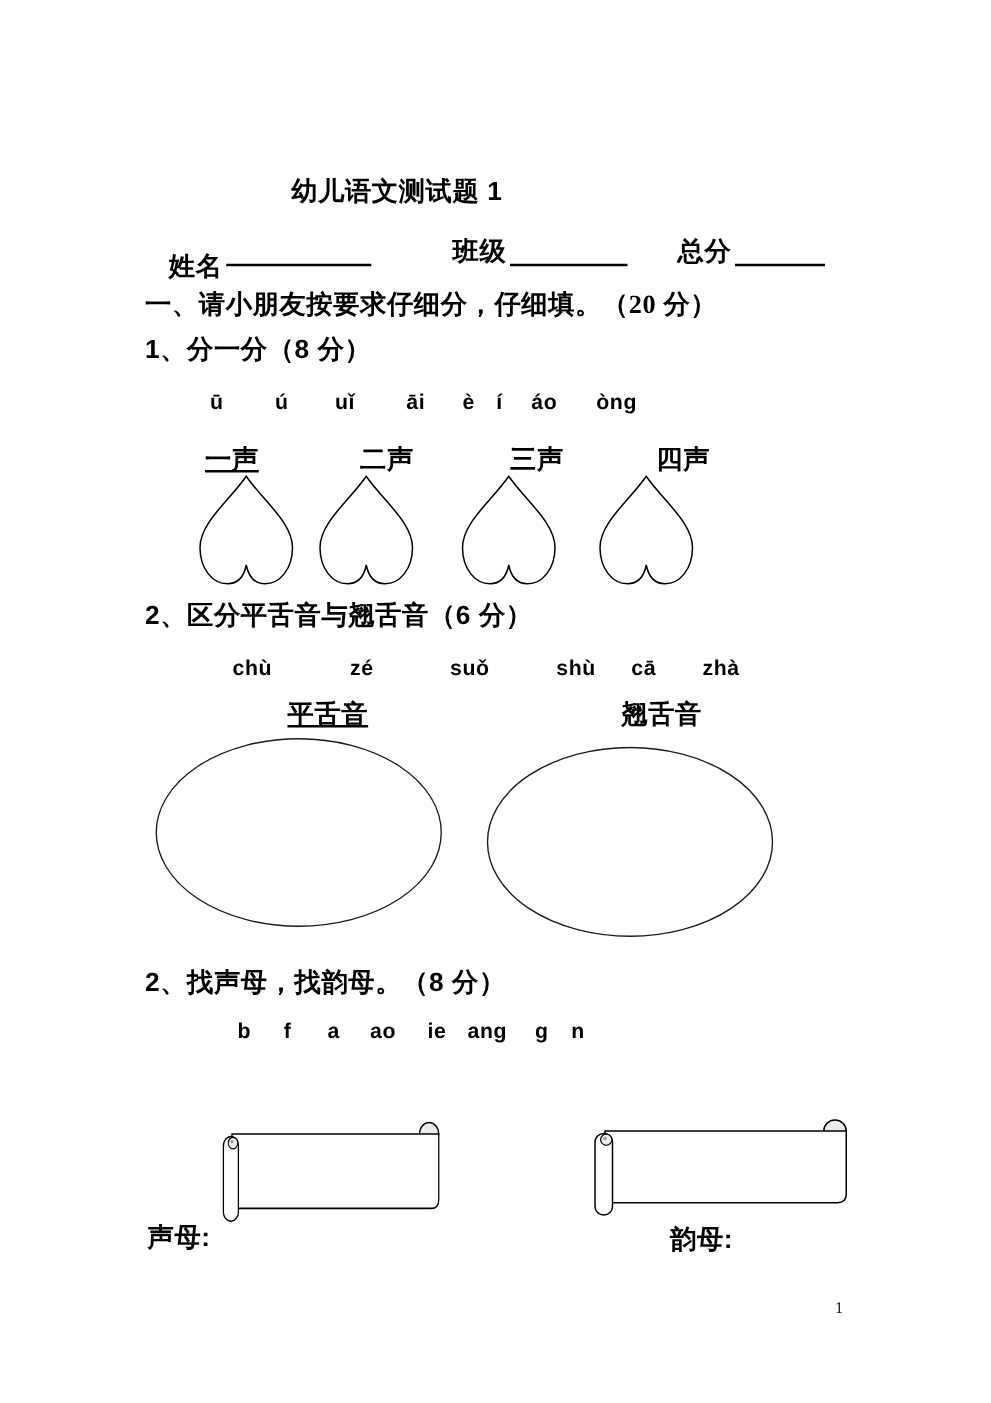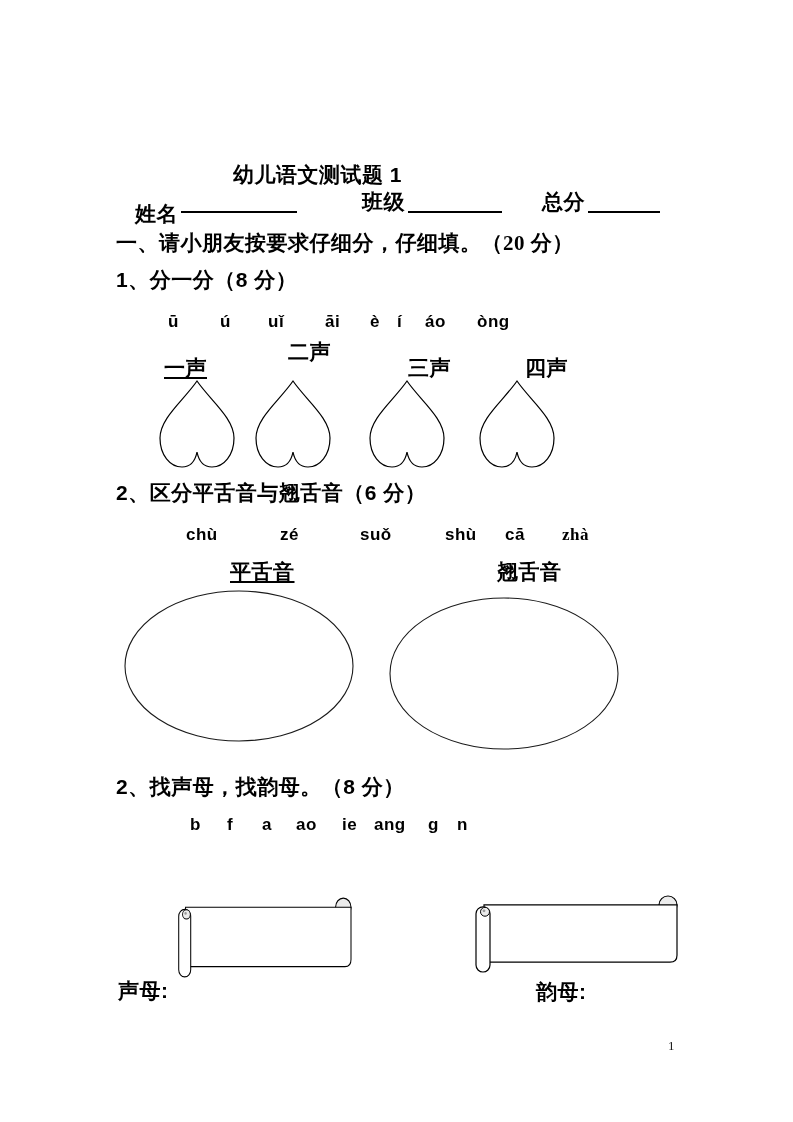--- a/index.html
+++ b/index.html
@@ -6,21 +6,21 @@
   html, body { background: #ffffff; }
   body {
     width: 793px; height: 1122px;
     position: relative;
     overflow: hidden;
     font-family: "Liberation Sans", sans-serif;
     color: #000;
   }
   .abs { position: absolute; }
   .cjk  { font-weight: bold; font-size: 21px; line-height: 1.15; white-space: nowrap; letter-spacing: 0.5px; }
-  .title { top: 163px; left: 0; width: 635px; text-align: center; }
+  .title { top: 142px; left: 0; width: 635px; text-align: center; }
   .py { position: absolute; font-weight: bold; font-size: 17px; line-height: 1.1; white-space: nowrap; letter-spacing: 0.5px; }
   .blank { position: absolute; height: 21px; border-bottom: 2px solid #000; }
   .shape-svg { position: absolute; display: block; }
   .pagenum { position: absolute; font-family: "Liberation Serif", serif; font-size: 13px; color: #1a1a1a; }
 </style>
 </head>
 <body>
 
 <div class="abs cjk title">幼儿语文测试题 1</div>
 
@@ -40,21 +40,21 @@
 <span class="py" style="left:168px; top:313px;">ū</span>
 <span class="py" style="left:220px; top:313px;">ú</span>
 <span class="py" style="left:268px; top:313px;">uǐ</span>
 <span class="py" style="left:325px; top:313px;">āi</span>
 <span class="py" style="left:370px; top:313px;">è</span>
 <span class="py" style="left:397px; top:313px;">í</span>
 <span class="py" style="left:425px; top:313px;">áo</span>
 <span class="py" style="left:477px; top:313px;">òng</span>
 
 <span class="abs cjk" style="left:164px; top:356px;text-decoration:underline;">一声</span>
-<span class="abs cjk" style="left:288px; top:340px;">二声</span>
+<span class="abs cjk" style="left:288px; top:356px;">二声</span>
 <span class="abs cjk" style="left:408px; top:356px;">三声</span>
 <span class="abs cjk" style="left:525px; top:356px;text-align:center;">四声</span>
 
 <svg class="shape-svg" style="left:154px; top:378px;" width="86" height="95" viewBox="0 0 86 95">
   <path d="M43 3 C30 22, 6 40, 6 60 C6 77, 16 89, 28 89 C36 89, 41 84, 43 74 C45 84, 50 89, 58 89 C70 89, 80 77, 80 60 C80 40, 56 22, 43 3 Z" fill="#fff" stroke="#000" stroke-width="1.2"></path>
 </svg>
 <svg class="shape-svg" style="left:250px; top:378px;" width="86" height="95" viewBox="0 0 86 95">
   <path d="M43 3 C30 22, 6 40, 6 60 C6 77, 16 89, 28 89 C36 89, 41 84, 43 74 C45 84, 50 89, 58 89 C70 89, 80 77, 80 60 C80 40, 56 22, 43 3 Z" fill="#fff" stroke="#000" stroke-width="1.2"></path>
 </svg>
 <svg class="shape-svg" style="left:364px; top:378px;" width="86" height="95" viewBox="0 0 86 95">
@@ -64,21 +64,21 @@
   <path d="M43 3 C30 22, 6 40, 6 60 C6 77, 16 89, 28 89 C36 89, 41 84, 43 74 C45 84, 50 89, 58 89 C70 89, 80 77, 80 60 C80 40, 56 22, 43 3 Z" fill="#fff" stroke="#000" stroke-width="1.2"></path>
 </svg>
 
 <div class="abs cjk" style="left:116px; top:481px;">2、区分平舌音与翘舌音（6 分）</div>
 
 <span class="py" style="left:186px; top:526px;">chù</span>
 <span class="py" style="left:280px; top:526px;">zé</span>
 <span class="py" style="left:360px; top:526px;">suǒ</span>
 <span class="py" style="left:445px; top:526px;">shù</span>
 <span class="py" style="left:505px; top:526px;">cā</span>
-<span class="py" style="left:562px; top:526px;font-family:Liberation Serif, serif;">zhà</span>
+<span class="py" style="left:562px; top:526px;">zhà</span>
 
 <span class="abs cjk" style="left:230px; top:560px;text-decoration:underline;">平舌音</span>
 <span class="abs cjk" style="left:497px; top:560px;">翘舌音</span>
 
 <svg class="shape-svg" style="left:124px; top:590px;" width="230" height="152" viewBox="0 0 230 152">
   <ellipse cx="115" cy="76" rx="114" ry="75" fill="#fff" stroke="#1a1a1a" stroke-width="1.1"></ellipse>
 </svg>
 <svg class="shape-svg" style="left:389px; top:597px;" width="230" height="153" viewBox="0 0 230 153">
   <ellipse cx="115" cy="76.5" rx="114" ry="75.5" fill="#fff" stroke="#1a1a1a" stroke-width="1.1"></ellipse>
 </svg>

